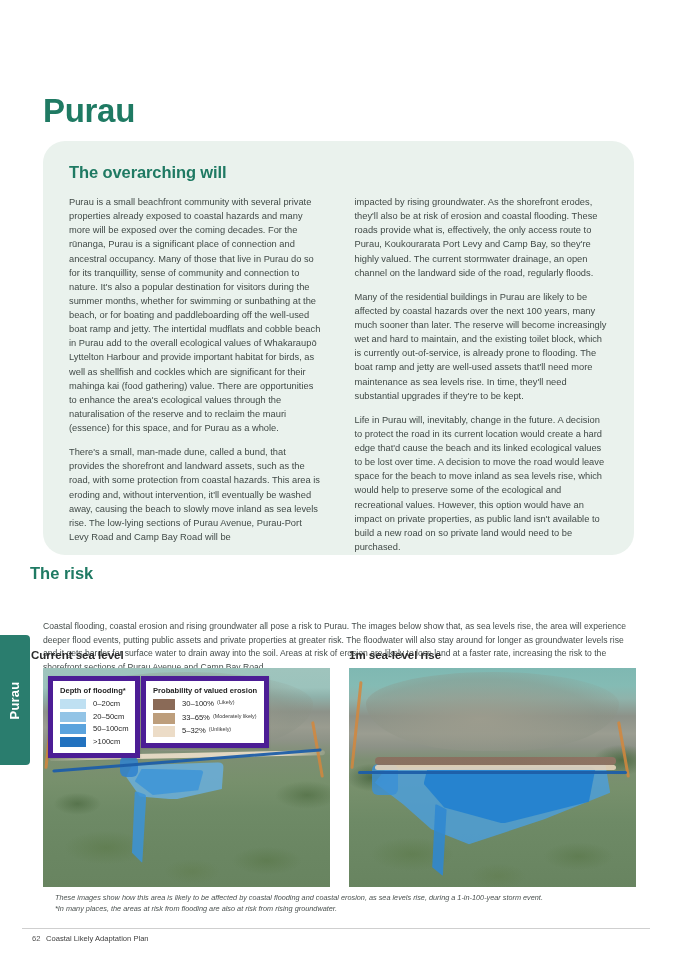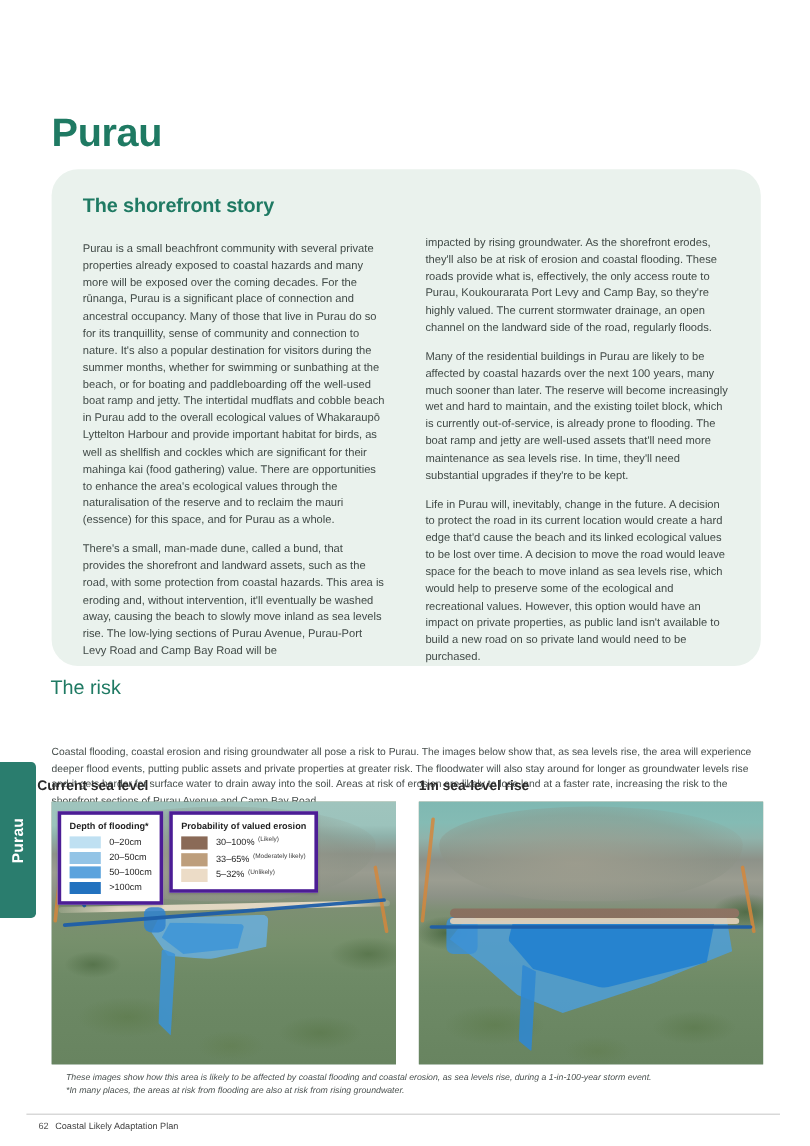--- a/index.html
+++ b/index.html
@@ -41,32 +41,32 @@
     position: absolute; left: 43px; top: 141px;
     width: 591px; height: 414px;
     background: #eaf2ed;
     border-radius: 22px;
     padding: 22px 26px 10px 26px;
   }
   .story-title {
     font-size: 16.5px; font-weight: bold; color: #1f7a63;
     margin-bottom: 13px; letter-spacing: -.1px;
   }
-  .story-cols { display: flex; gap: 32px; align-items: center; }
+  .story-cols { display: flex; gap: 32px; }
   .story-col { width: 255px; }
   .story-col p {
     font-size: 9.3px; line-height: 1.52; color: #414a47;
     margin-bottom: 10px; text-align: left;
   }
   .story-col p:last-child { margin-bottom: 0; }
 
   
   .risk-title {
-    position: absolute; left: 42px; top: 564px;
-    font-size: 16.5px; font-weight: normal; color: #1f7a63;
+    position: absolute; left: 30px; top: 564px;
+    font-size: 16.5px; font-weight: bold; color: #1f7a63;
   }
   .risk-intro {
     position: absolute; left: 43px; top: 588px; width: 591px;
     font-size: 8.6px; line-height: 1.58; color: #454d4b; margin-top: 32px;
   }
 
   
   .map-head {
     position: absolute; font-size: 11.5px; font-weight: bold; color: #2b2b2b;
   }
@@ -168,21 +168,21 @@
     top: 44.5%; height: 5px; background: #e6d3ba; opacity: .9;
   }
   
   .road { position: absolute; background: #d4873c; opacity: .85; border-radius: 2px; }
   .rd-a { left: 2%; top: 6%; width: 2.5px; height: 40%; transform: rotate(6deg); }
   .rd-b { left: 95%; top: 24%; width: 2.5px; height: 26%; transform: rotate(-10deg); }
 
   
   .legend {
     position: absolute; background: #ffffff;
-    border: 3px solid #4c1d95; padding: 5px 7px 6px 7px;
+    border: 5px solid #4c1d95; padding: 5px 7px 6px 7px;
     box-shadow: 0 1px 2px rgba(0,0,0,.18);
   }
   .legend-flood { left: 5px; top: 8px; }
   .legend-erosion { left: 98px; top: 8px; }
   .legend-title { font-size: 7.6px; font-weight: bold; color: #1f1f1f; margin-bottom: 4px; }
   .legend-row { display: flex; align-items: flex-start; margin-bottom: 2.5px; }
   .legend-row:last-child { margin-bottom: 0; }
   .swatch { width: 26px; height: 10px; margin-right: 7px; flex: none; }
   .legend-erosion .swatch { width: 22px; height: 11px; }
   .legend-label { font-size: 7.6px; color: #1f1f1f; white-space: nowrap; }
@@ -212,21 +212,21 @@
 
 <div class="page">
 
   <div class="side-tab">
     <span>Purau</span>
   </div>
 
   <div class="page-title">Purau</div>
 
   <div class="story-panel">
-    <div class="story-title">The shorefront story</div>
+    <div class="story-title">The overarching will</div>
     <div class="story-cols">
       <div class="story-col">
         <p>Purau is a small beachfront community with several private properties already exposed to coastal hazards and many more will be exposed over the coming decades. For the rūnanga, Purau is a significant place of connection and ancestral occupancy. Many of those that live in Purau do so for its tranquillity, sense of community and connection to nature. It's also a popular destination for visitors during the summer months, whether for swimming or sunbathing at the beach, or for boating and paddleboarding off the well-used boat ramp and jetty. The intertidal mudflats and cobble beach in Purau add to the overall ecological values of Whakaraupō Lyttelton Harbour and provide important habitat for birds, as well as shellfish and cockles which are significant for their mahinga kai (food gathering) value. There are opportunities to enhance the area's ecological values through the naturalisation of the reserve and to reclaim the mauri (essence) for this space, and for Purau as a whole.</p>
         <p>There's a small, man-made dune, called a bund, that provides the shorefront and landward assets, such as the road, with some protection from coastal hazards. This area is eroding and, without intervention, it'll eventually be washed away, causing the beach to slowly move inland as sea levels rise. The low-lying sections of Purau Avenue, Purau-Port Levy Road and Camp Bay Road will be</p>
       </div>
       <div class="story-col">
         <p>impacted by rising groundwater. As the shorefront erodes, they'll also be at risk of erosion and coastal flooding. These roads provide what is, effectively, the only access route to Purau, Koukourarata Port Levy and Camp Bay, so they're highly valued. The current stormwater drainage, an open channel on the landward side of the road, regularly floods.</p>
         <p>Many of the residential buildings in Purau are likely to be affected by coastal hazards over the next 100 years, many much sooner than later. The reserve will become increasingly wet and hard to maintain, and the existing toilet block, which is currently out-of-service, is already prone to flooding. The boat ramp and jetty are well-used assets that'll need more maintenance as sea levels rise. In time, they'll need substantial upgrades if they're to be kept.</p>
         <p>Life in Purau will, inevitably, change in the future. A decision to protect the road in its current location would create a hard edge that'd cause the beach and its linked ecological values to be lost over time. A decision to move the road would leave space for the beach to move inland as sea levels rise, which would help to preserve some of the ecological and recreational values. However, this option would have an impact on private properties, as public land isn't available to build a new road on so private land would need to be purchased.</p>
       </div>

